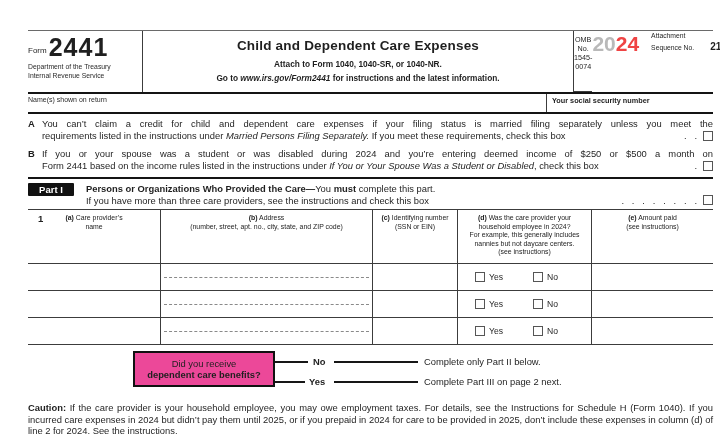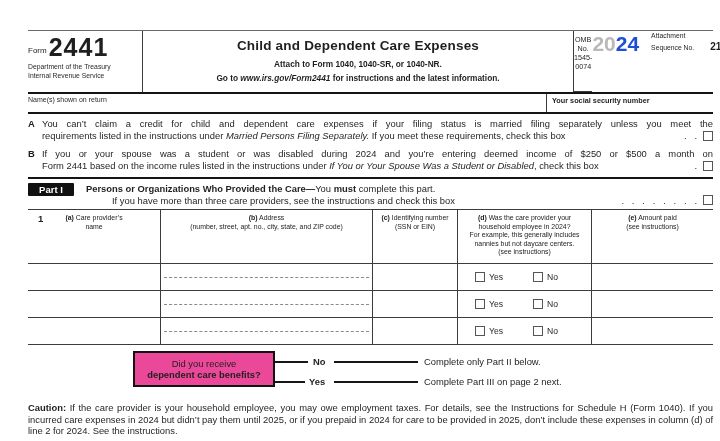--- a/index.html
+++ b/index.html
@@ -13,21 +13,21 @@
   .form-num{font-size:25px;font-weight:bold;letter-spacing:1px;line-height:0.85;margin-left:2px;}
   .agency{font-size:6.8px;line-height:1.3;margin-top:5px;color:#2a2a2a;}
   .hdr-center{flex:1;border-right:1px solid #3c3c3c;box-sizing:border-box;text-align:center;padding-top:7px;}
   .title{font-size:13.5px;font-weight:bold;letter-spacing:0.2px;}
   .sub{font-size:8.3px;font-weight:bold;margin-top:6px;}
   .sub + .sub{margin-top:4px;}
   .hdr-right{width:139px;box-sizing:border-box;display:flex;}
   .omb{font-size:7.2px;text-align:center;padding:4px 0 3px;border-bottom:1px solid #3c3c3c;}
   .year{text-align:center;font-size:21px;font-weight:bold;line-height:1;padding-top:2px;}
   .year-light{color:#b9b9b9;}
-  .year-dark{color:#1d4ed8;}
+  .year-dark{color:#ef4444;}
   .attach-seq{font-size:6.8px;line-height:1.35;padding-left:12px;margin-top:0px;}
   .seq-line{white-space:nowrap;}
   .seq-no{font-size:10px;font-weight:bold;margin-left:16px;}
   
   .name-row{display:flex;border-bottom:2.5px solid #141414;height:20px;box-sizing:border-box;}
   .name-cell{flex:1;font-size:7px;padding-top:2px;color:#2a2a2a;}
   .ssn-cell{width:167px;box-sizing:border-box;border-left:1px solid #3c3c3c;font-size:7.3px;font-weight:bold;padding:2px 0 0 5px;}
   
   .notices{border-bottom:2px solid #141414;padding:4px 0 5px;}
   .notice{font-size:9.4px;line-height:12px;}
@@ -36,21 +36,21 @@
   .nlab{width:14px;flex:none;font-weight:bold;}
   .njust{flex:1;text-align:justify;text-align-last:justify;}
   .nline2{display:flex;align-items:center;padding-left:14px;}
   .dots{margin-left:auto;white-space:pre;padding:0 2px;}
   .cbx{width:10px;height:10px;border:1px solid #555;background:#fefefe;display:inline-block;flex:none;margin-left:4px;box-sizing:border-box;}
   i{font-style:italic;}
   
   .part-hdr{display:flex;padding:4px 0 3px;align-items:flex-start;}
   .badge{background:#111;color:#fff;font-weight:bold;font-size:9.5px;padding:1px 0;width:46px;text-align:center;margin-right:12px;flex:none;border-radius:1px;}
   .part-text{flex:1;font-size:9.4px;line-height:11.5px;}
-  .pline2{display:flex;align-items:center;margin-left:26px;}
+  .pline2{display:flex;align-items:center;}
   
   .ptable{display:grid;grid-template-columns:133px 212px 85px 134px 121px;border-top:1px solid #3c3c3c;}
   .th,.td{border-right:1px solid #3c3c3c;border-bottom:1px solid #3c3c3c;box-sizing:border-box;}
   .th:nth-child(5n),.td-last{border-right:none;}
   .th{font-size:6.9px;line-height:8.6px;text-align:center;padding-top:4px;height:54px;color:#222;}
   .th .tag{font-weight:bold;}
   .col-a{position:relative;}
   .row-num{position:absolute;left:10px;top:5px;font-size:9.5px;font-weight:bold;}
   .td{height:27px;position:relative;}
   .dash{position:absolute;left:3px;right:3px;top:13px;border-top:1px dashed #8a8a8a;}

